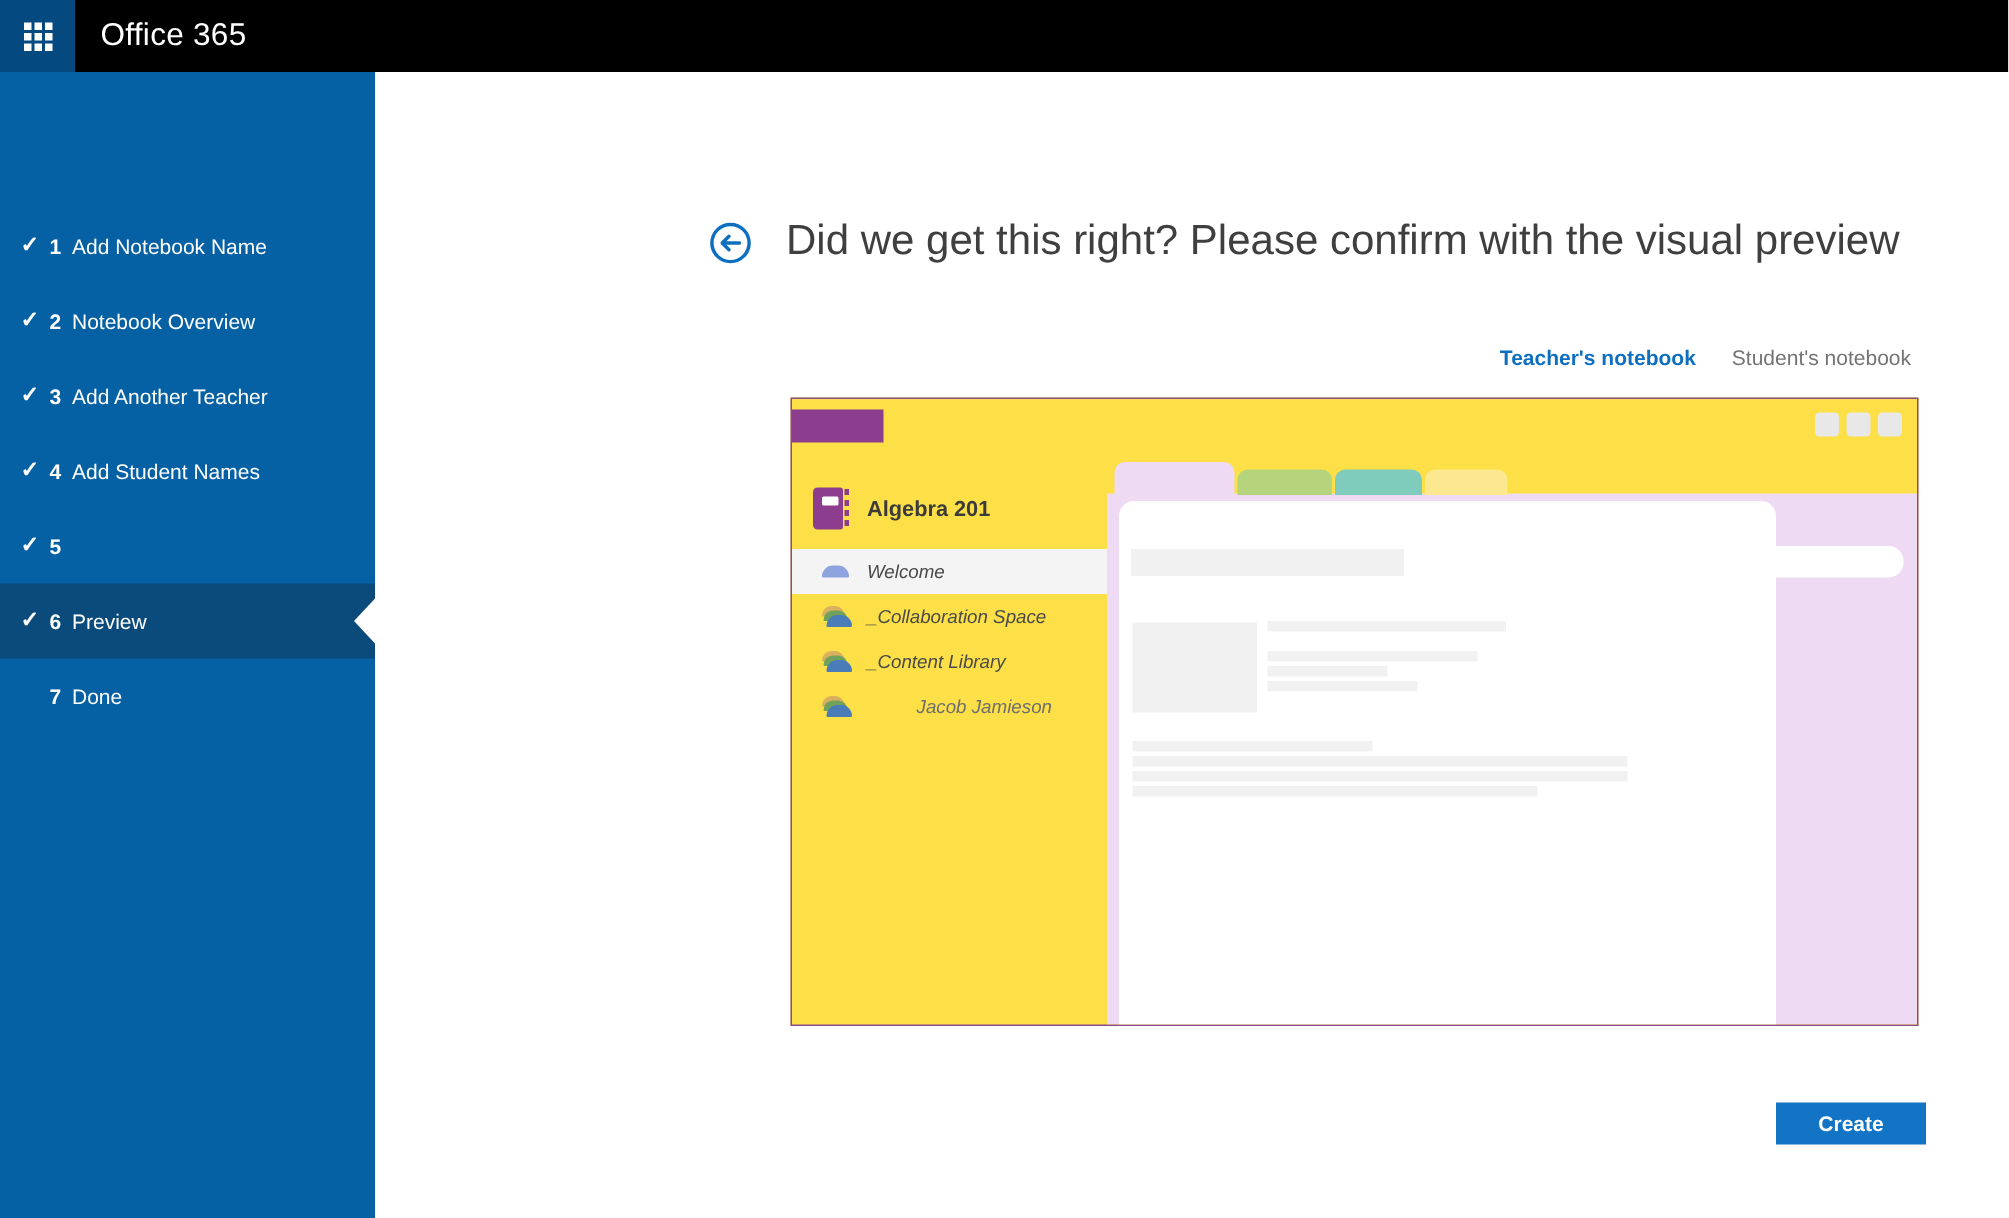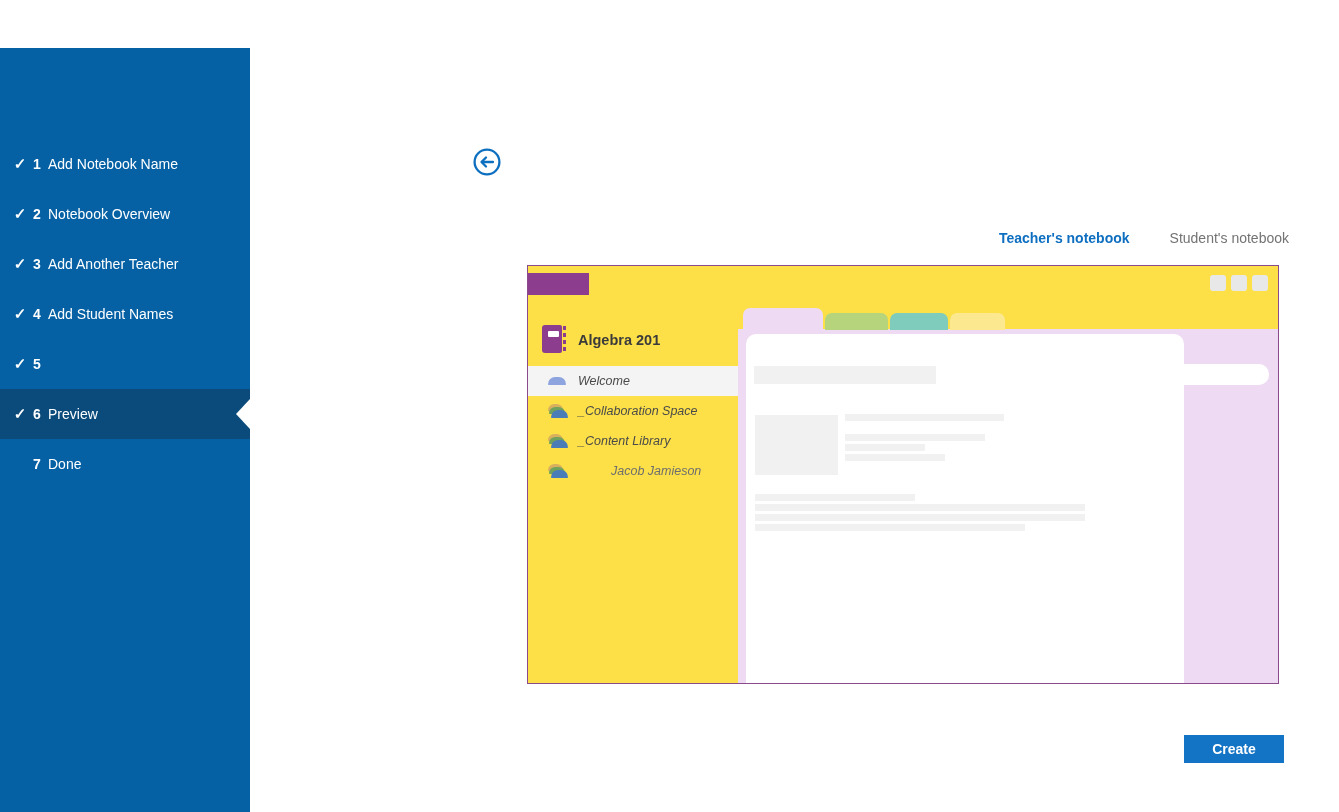--- a/index.html
+++ b/index.html
@@ -24,21 +24,21 @@
   .step .lbl{position:absolute;left:48px;top:0;height:50px;line-height:50px;font-size:14px;font-weight:400;white-space:nowrap;}
   .step.active{background:#0b4b7b;}
   .step.active::after{content:"";position:absolute;right:0;top:50%;transform:translateY(-50%);
     border-top:15px solid transparent;border-bottom:15px solid transparent;border-right:14px solid #fff;}
 
   
   .backbtn{position:absolute;left:473px;top:148px;width:28px;height:28px;cursor:pointer;background:none;border:none;padding:0;}
   .heading{position:absolute;left:524px;top:144px;font-size:28px;font-weight:300;color:#3f3f3f;white-space:nowrap;}
 
   
-  .nbtabs{position:absolute;top:230px;right:50px;display:flex;gap:40px;font-size:14px;}
+  .nbtabs{position:absolute;top:230px;right:65px;display:flex;gap:24px;font-size:14px;}
   .nbtab{cursor:pointer;}
   .nbtab.sel{color:#0e6fc1;font-weight:700;}
   .nbtab.unsel{color:#737373;font-weight:400;}
 
   
   .frame{position:absolute;left:527px;top:265px;width:750px;height:417px;
     border:1px solid #8a4b8d;background:#fde047;overflow:hidden;}
   .ribbonblock{position:absolute;left:0;top:7px;width:61px;height:22px;background:#8d3d8d;}
   .winbtns{position:absolute;right:10px;top:9px;display:flex;gap:5px;}
   .winbtns i{width:16px;height:16px;background:#e8e8e8;border-radius:3px;display:block;}
@@ -90,20 +90,36 @@
 
   
   .createbtn{position:absolute;left:1184px;top:735px;width:100px;height:28px;background:#1373c4;
     color:#fff;border:none;font-family:"Liberation Sans",sans-serif;font-size:14px;font-weight:700;cursor:pointer;}
 </style>
 </head>
 <body>
 
 <div id="canvas">
 
+  <div class="topbar">
+    <div class="apptile">
+      <div class="waffle">
+        <span></span>
+          <span></span>
+          <span></span>
+          <span></span>
+          <span></span>
+          <span></span>
+          <span></span>
+          <span></span>
+          <span></span>
+      </div>
+    </div>
+    <div class="brand">Office 365</div>
+  </div>
 
   <div class="sidebar">
     <div class="step" style="top:91px">
       <span class="check">✓</span>
       <span class="num">1</span>
       <span class="lbl">Add Notebook Name</span>
     </div>
     <div class="step" style="top:141px">
       <span class="check">✓</span>
       <span class="num">2</span>
@@ -135,20 +151,21 @@
     </div>
   </div>
 
   <button class="backbtn">
     <svg width="28" height="28" viewBox="0 0 28 28">
       <circle cx="14" cy="14" r="12.4" fill="none" stroke="#0d6fc0" stroke-width="2.3"></circle>
       <path d="M20 14H9" stroke="#0d6fc0" stroke-width="2.3" stroke-linecap="round" fill="none"></path>
       <path d="M13 9.5 L8.5 14 L13 18.5" stroke="#0d6fc0" stroke-width="2.3" stroke-linecap="round" stroke-linejoin="round" fill="none"></path>
     </svg>
   </button>
+  <div class="heading">Did we get this right? Please confirm with the visual preview</div>
 
   <div class="nbtabs">
     <span class="nbtab sel">Teacher's notebook</span>
     <span class="nbtab unsel">Student's notebook</span>
   </div>
 
   <div class="frame">
     <div class="ribbonblock"></div>
     <div class="winbtns">
         <i></i>

